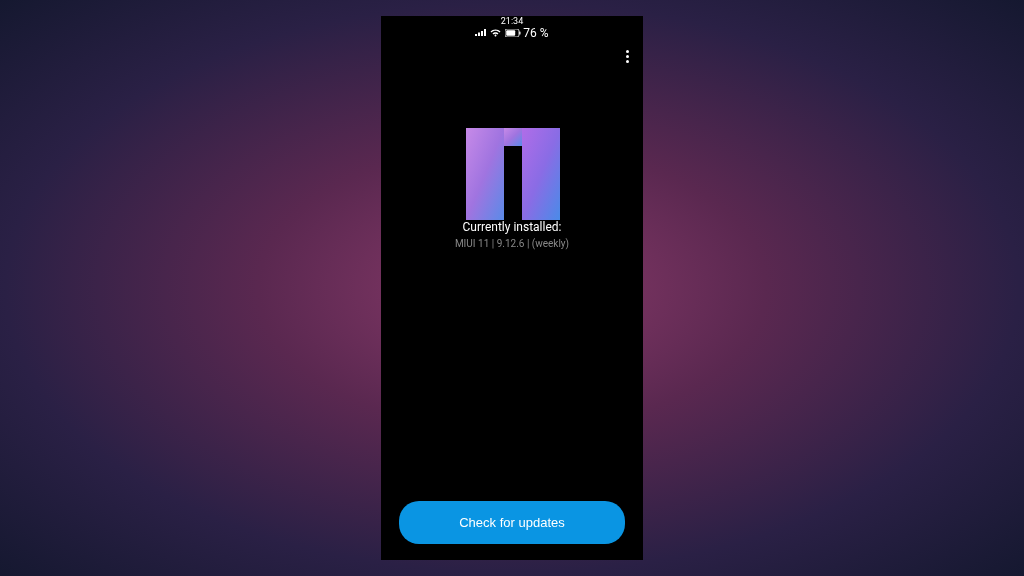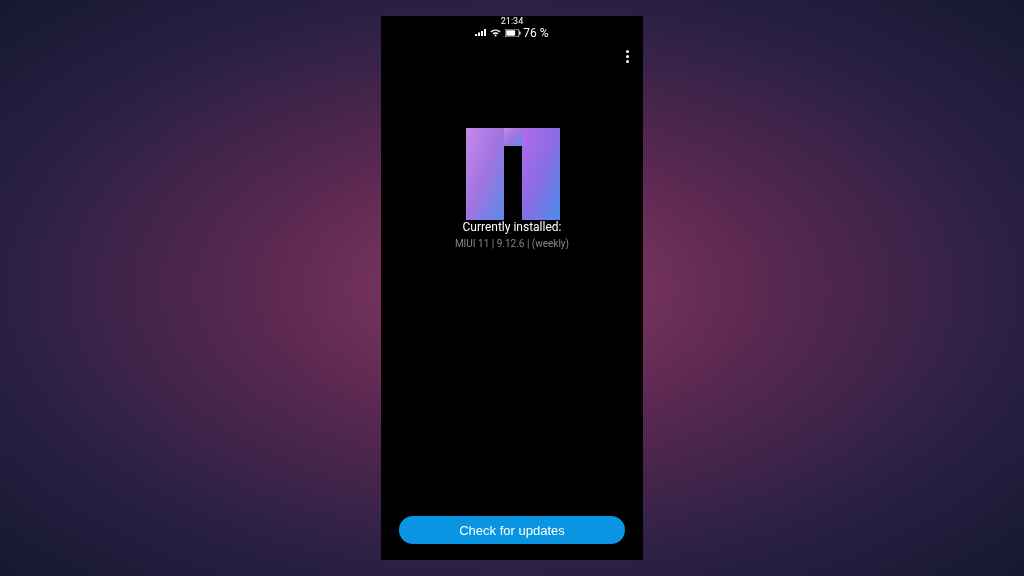--- a/index.html
+++ b/index.html
@@ -78,21 +78,21 @@
     .version-value {
       color: #888;
       font-size: 10px;
       margin-top: 4px;
     }
     .button-area {
       padding: 0 18px 16px 18px;
     }
     .check-btn {
       width: 100%;
-      height: 28px;
+      height: 43px;
       background: #0a95e3;
       border: none;
       border-radius: 20px;
       color: #fff;
       font-size: 13px;
       cursor: pointer;
       text-align: center;
     }
     .battery-wrap {
       display: flex;

